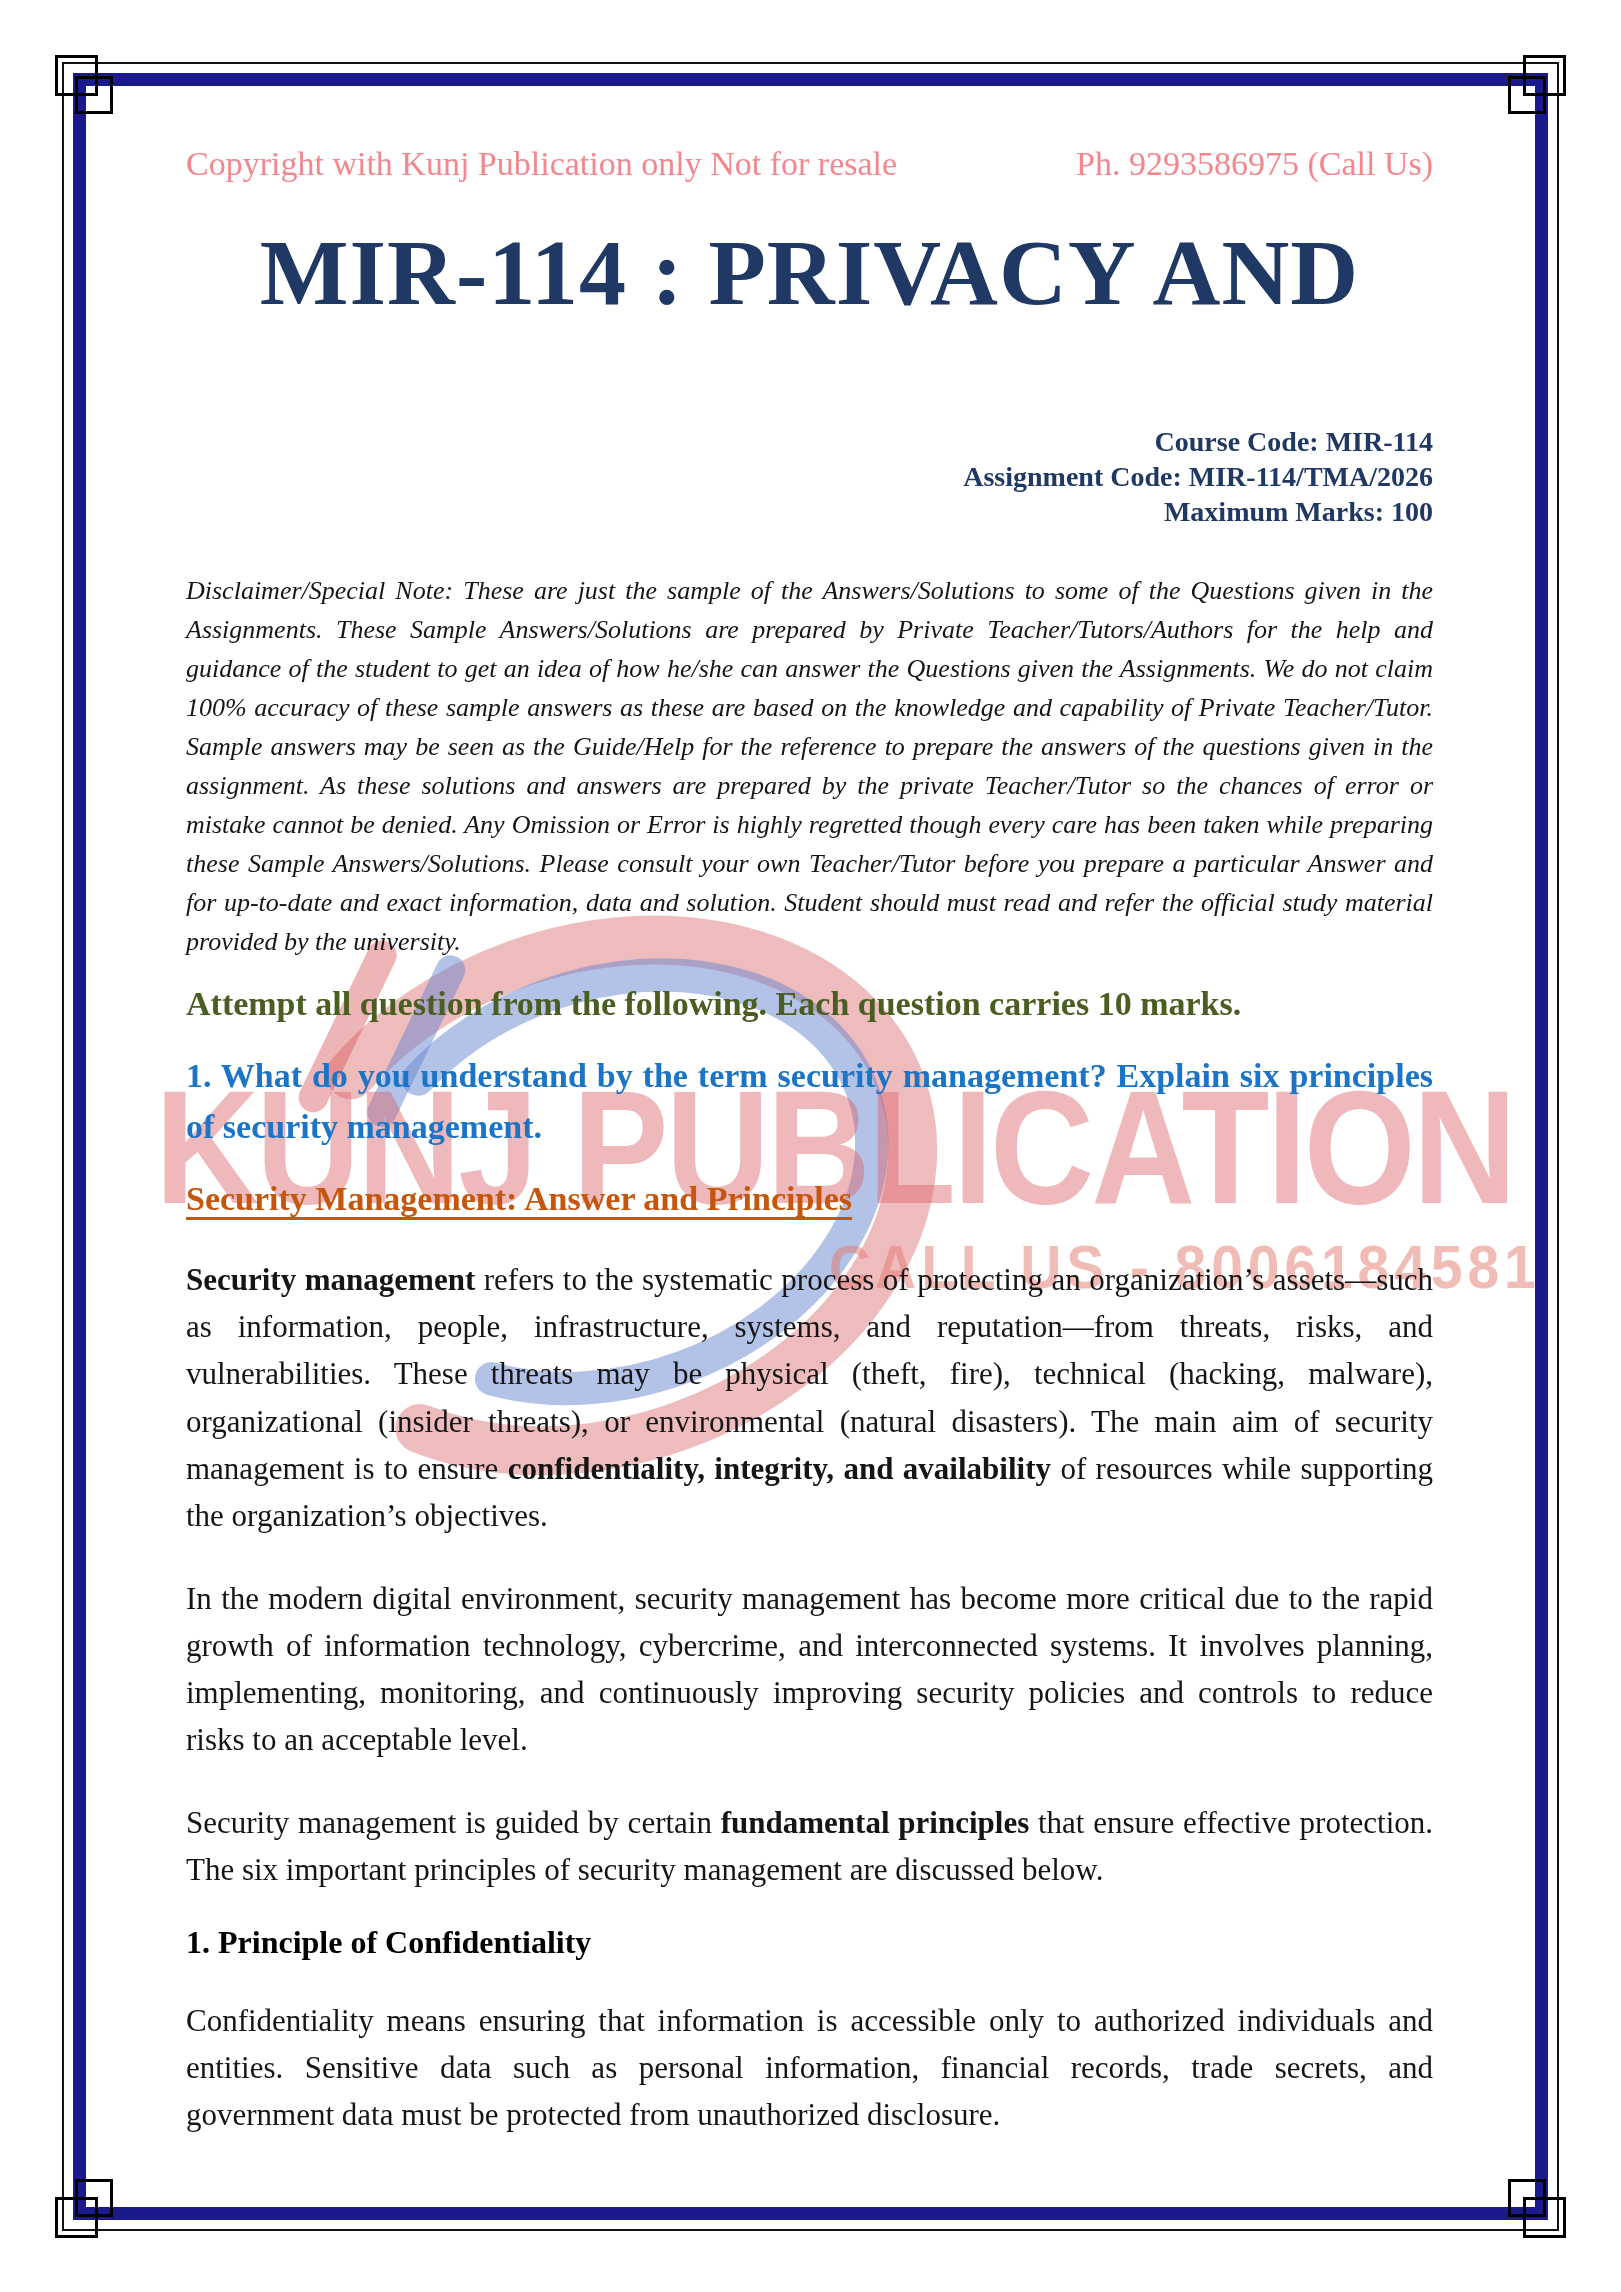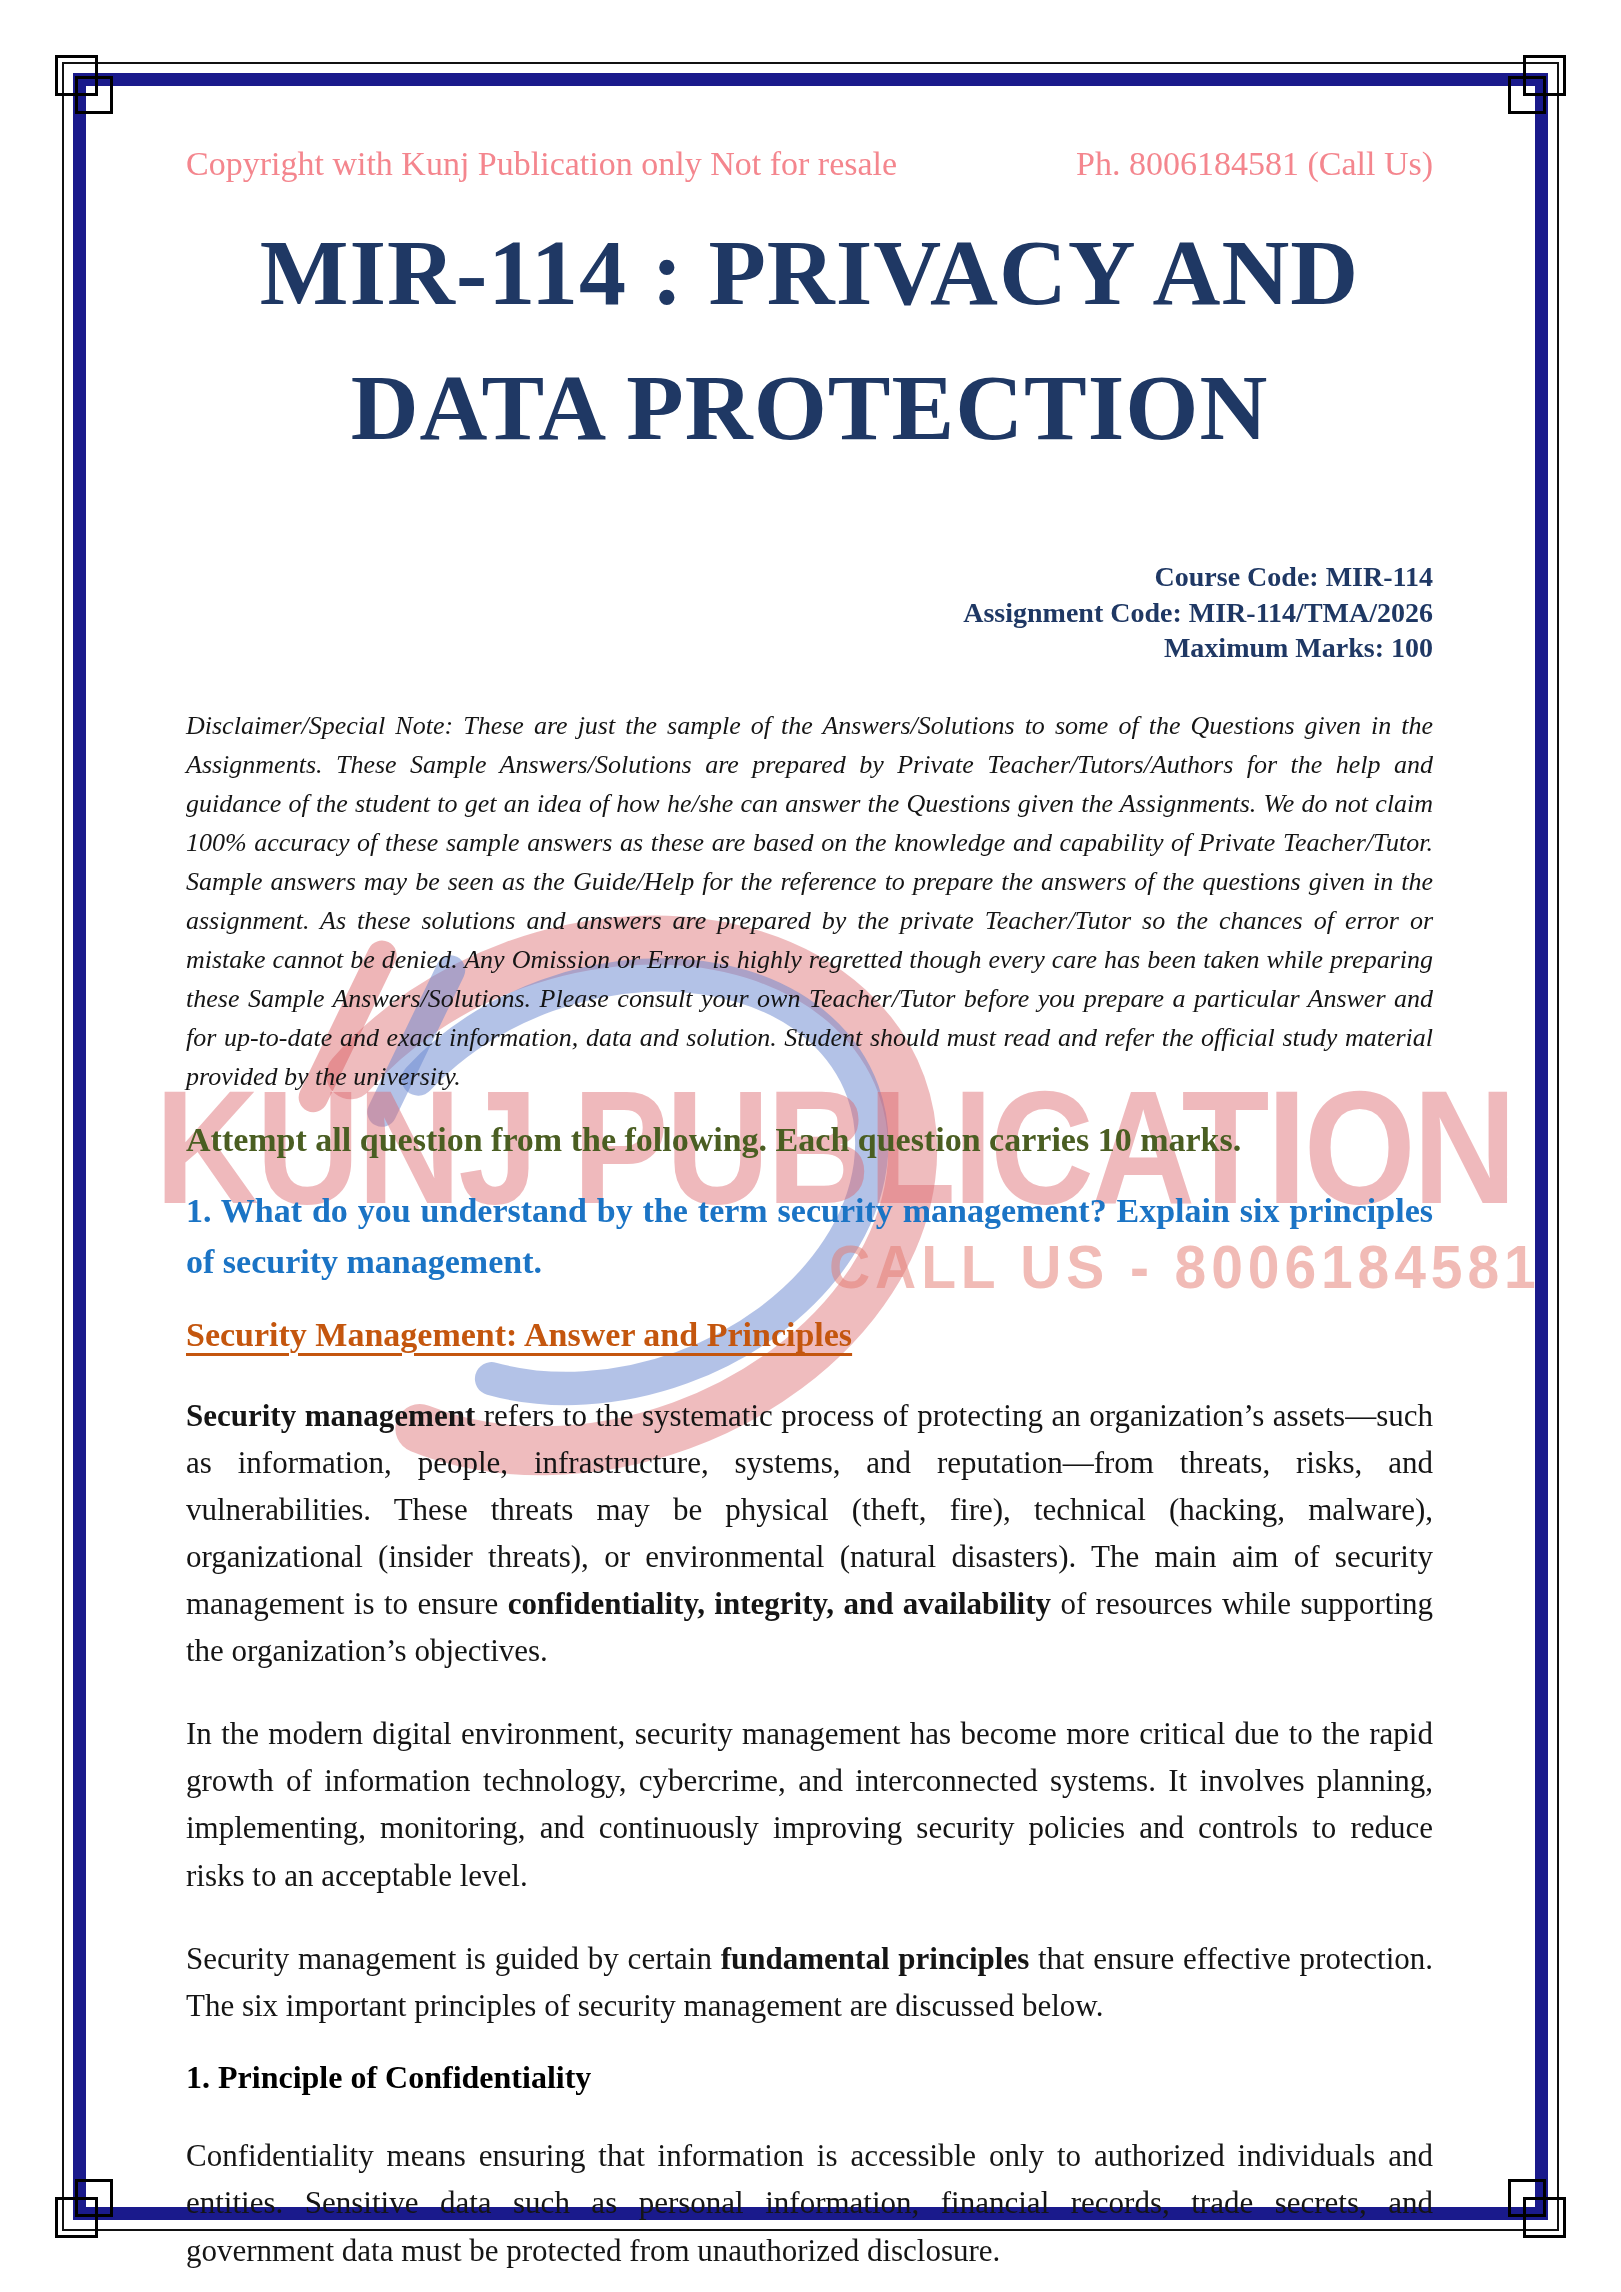--- a/index.html
+++ b/index.html
@@ -155,26 +155,25 @@
       <line x1="250" y1="245" x2="320" y2="100" stroke="rgba(104,134,208,0.5)" stroke-width="30" stroke-linecap="round"></line>
     </svg>
     <div class="wm-title">KUNJ PUBLICATION</div>
     <div class="wm-call">CALL US - 8006184581</div>
   </div>
 
   <div class="content">
 
     <div class="copyright">
       <span>Copyright with Kunj Publication only Not for resale</span>
-      <span>Ph. 8006184581 (Call Us)</span>
+      <span>Ph. 9293586975 (Call Us)</span>
     </div>
 
     <div class="doc-title">
       <div>MIR-114 : PRIVACY AND</div>
-      <div>DATA PROTECTION</div>
     </div>
 
     <div class="course-info">
       <div>Course Code: MIR-114</div>
       <div>Assignment Code: MIR-114/TMA/2026</div>
       <div>Maximum Marks: 100</div>
     </div>
 
     <div class="disclaimer"> Disclaimer/Special Note: These are just the sample of the Answers/Solutions to some of the Questions given in the Assignments. These Sample Answers/Solutions are prepared by Private Teacher/Tutors/Authors for the help and guidance of the student to get an idea of how he/she can answer the Questions given the Assignments. We do not claim 100% accuracy of these sample answers as these are based on the knowledge and capability of Private Teacher/Tutor. Sample answers may be seen as the Guide/Help for the reference to prepare the answers of the questions given in the assignment. As these solutions and answers are prepared by the private Teacher/Tutor so the chances of error or mistake cannot be denied. Any Omission or Error is highly regretted though every care has been taken while preparing these Sample Answers/Solutions. Please consult your own Teacher/Tutor before you prepare a particular Answer and for up-to-date and exact information, data and solution. Student should must read and refer the official study material provided by the university.</div>
 

